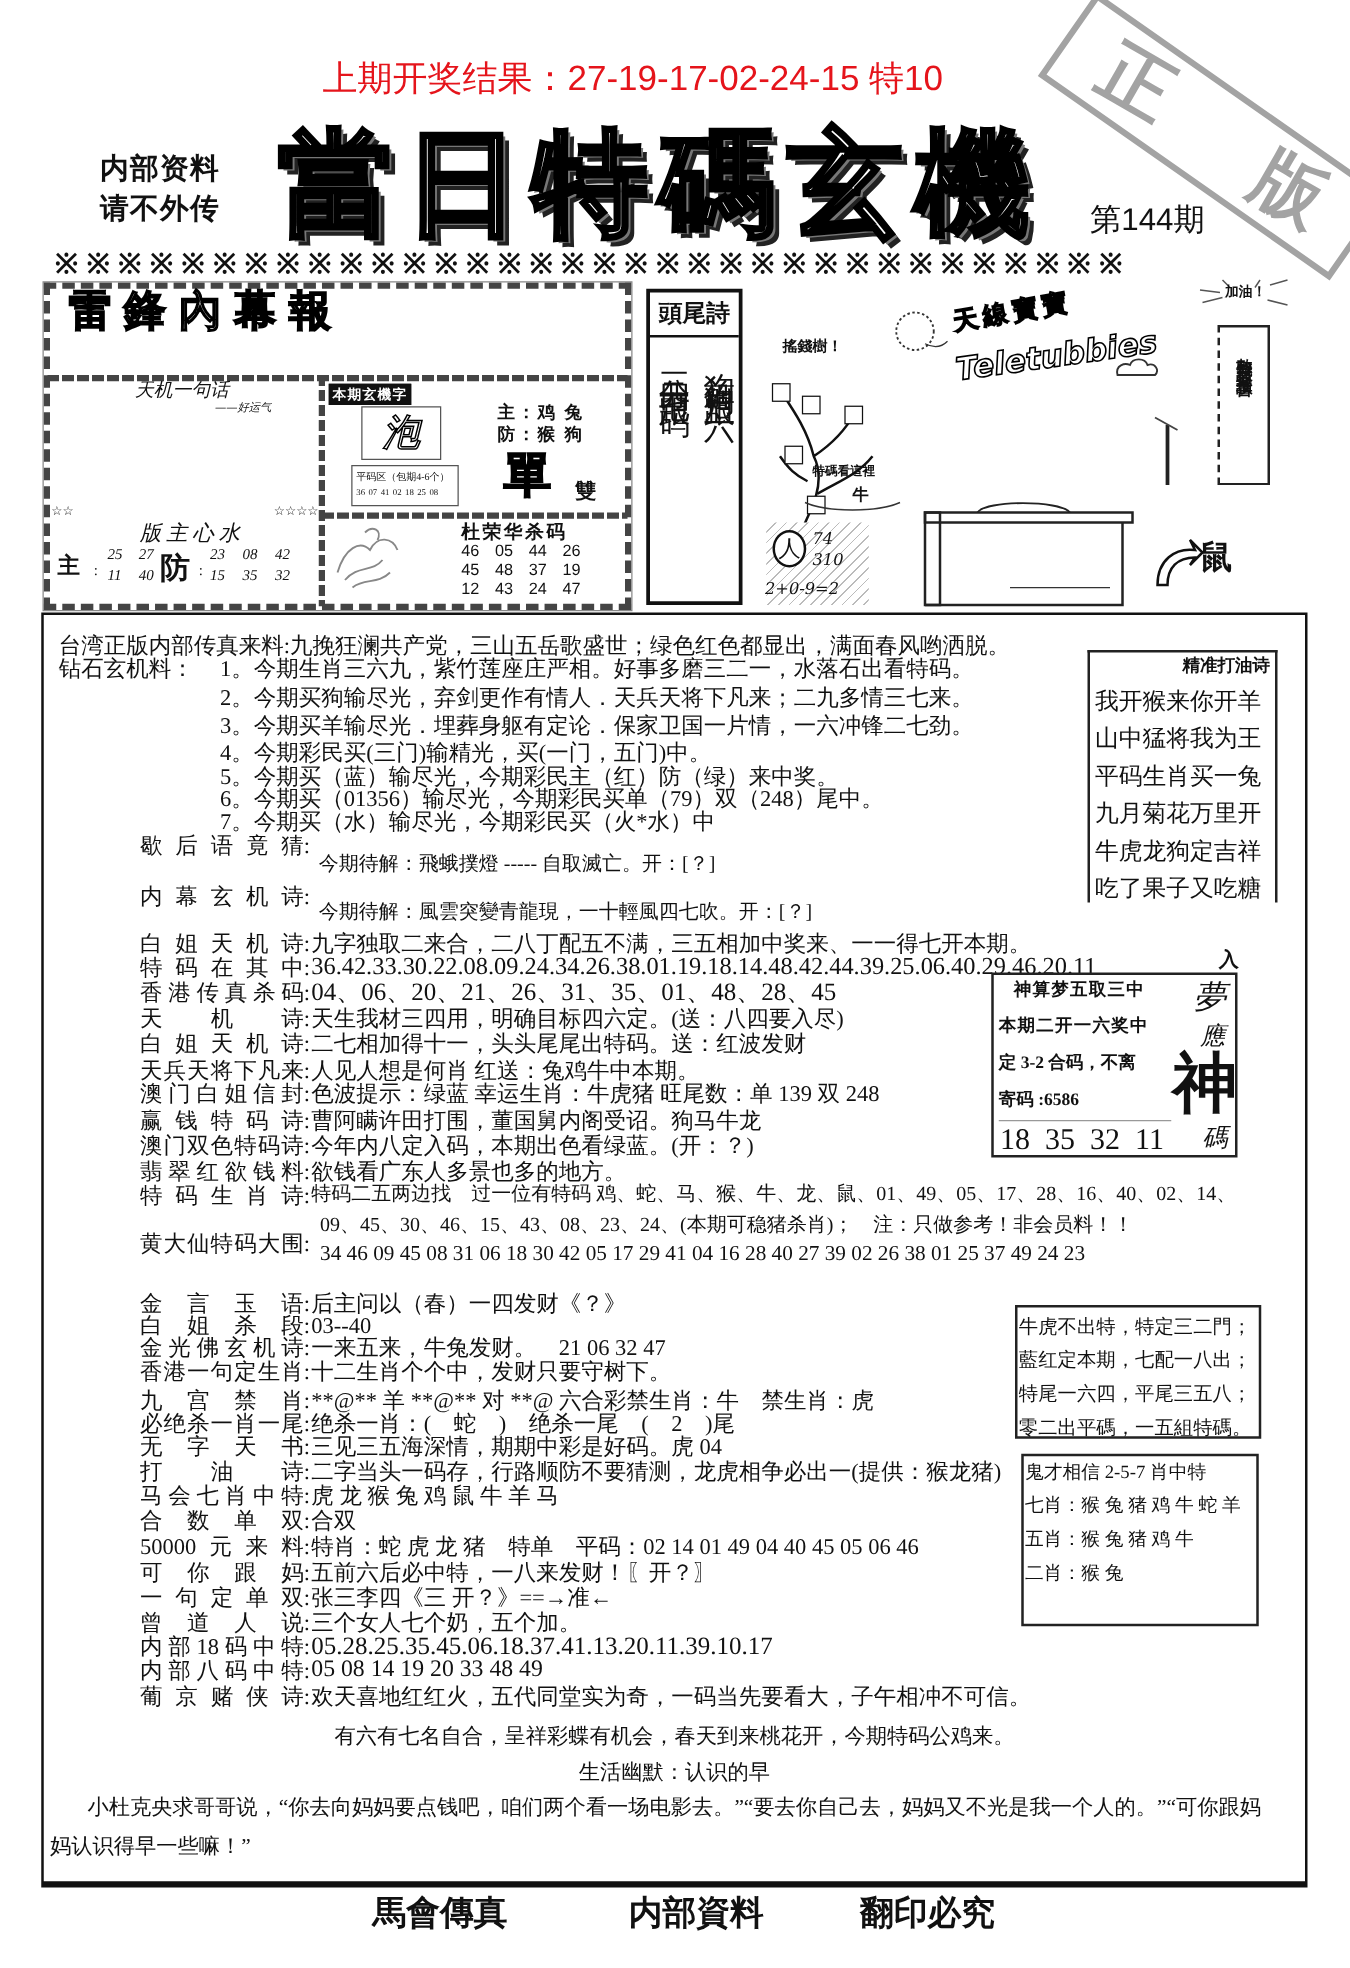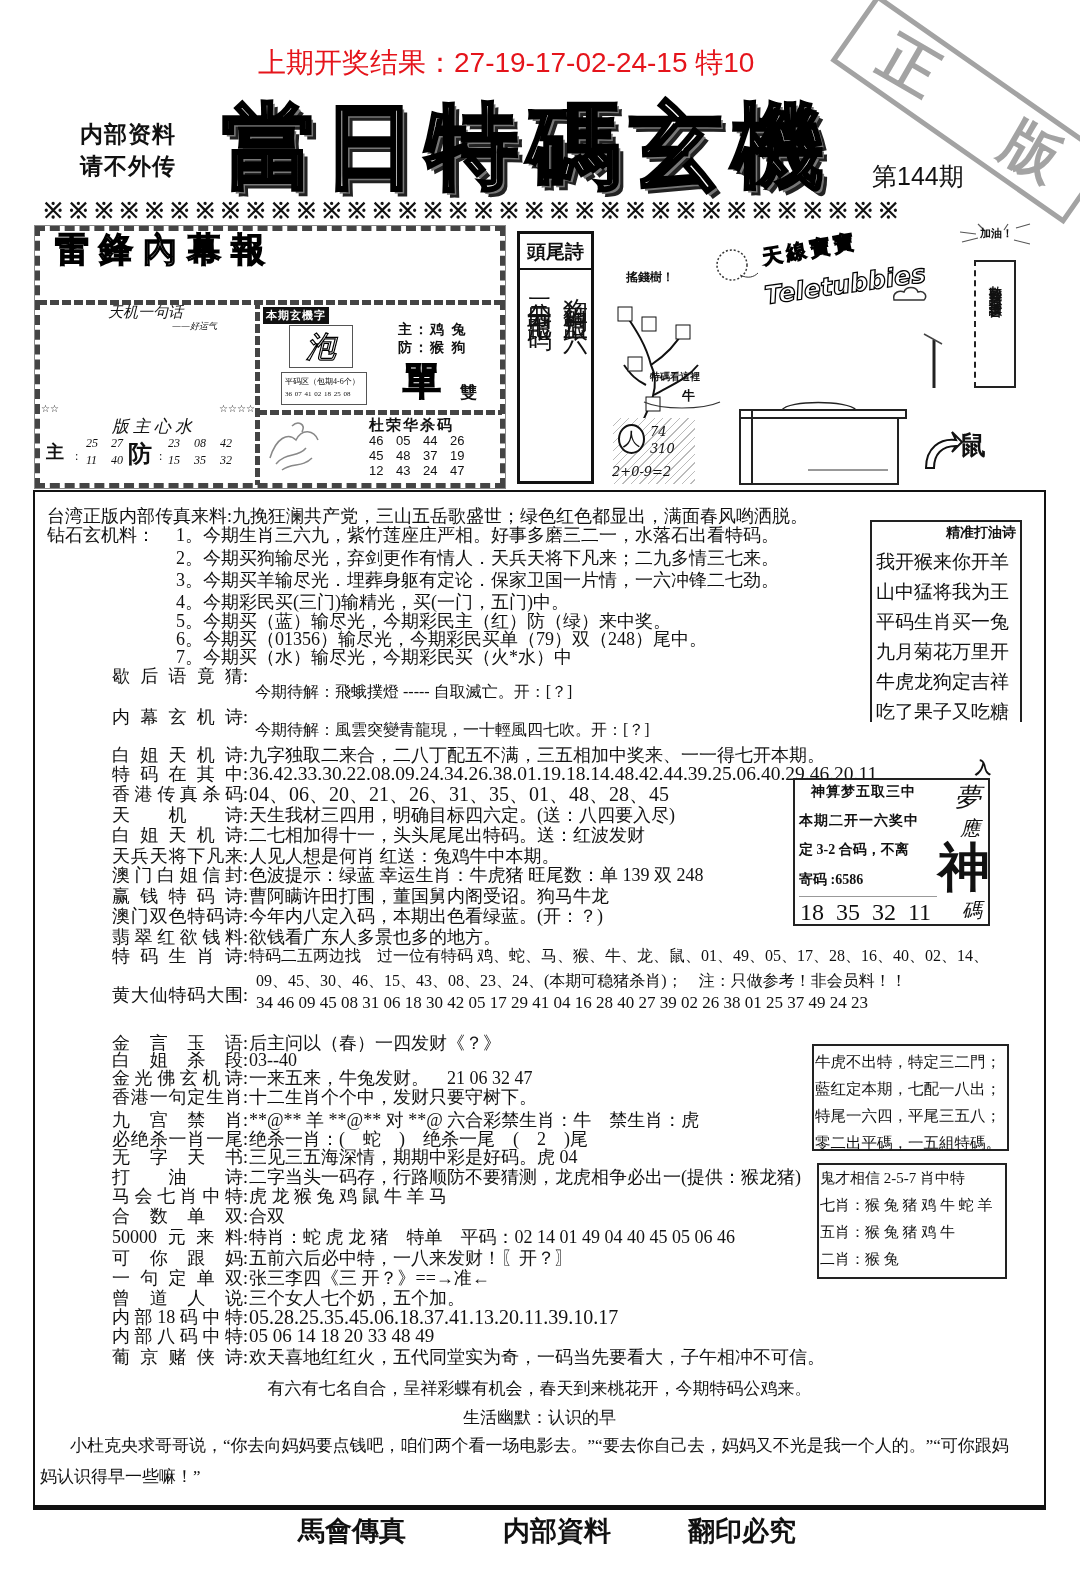--- a/index.html
+++ b/index.html
@@ -219,21 +219,21 @@
 <div class="row" style="top:1129px"><span class="lbl">必绝杀一肖一尾</span><span class="colon">:</span><span class="val">绝杀一肖：(　蛇　)　绝杀一尾　(　2　)尾</span></div>
 <div class="row" style="top:1147px"><span class="lbl">无字天书</span><span class="colon">:</span><span class="val">三见三五海深情，期期中彩是好码。虎 04</span></div>
 <div class="row" style="top:1167px"><span class="lbl">打油诗</span><span class="colon">:</span><span class="val">二字当头一码存，行路顺防不要猜测，龙虎相争必出一(提供：猴龙猪)</span></div>
 <div class="row" style="top:1186px"><span class="lbl">马会七肖中特</span><span class="colon">:</span><span class="val">虎 龙 猴 兔 鸡 鼠 牛 羊 马</span></div>
 <div class="row" style="top:1206px"><span class="lbl">合数单双</span><span class="colon">:</span><span class="val">合双</span></div>
 <div class="row" style="top:1227px"><span class="lbl">50000元来料</span><span class="colon">:</span><span class="val">特肖：蛇 虎 龙 猪　特单　平码：02 14 01 49 04 40 45 05 06 46</span></div>
 <div class="row" style="top:1248px"><span class="lbl">可你跟妈</span><span class="colon">:</span><span class="val">五前六后必中特，一八来发财！〖开？〗</span></div>
 <div class="row" style="top:1268px"><span class="lbl">一句定单双</span><span class="colon">:</span><span class="val">张三李四《三 开？》==→准←</span></div>
 <div class="row" style="top:1288px"><span class="lbl">曾道人说</span><span class="colon">:</span><span class="val">三个女人七个奶，五个加。</span></div>
 <div class="row" style="top:1307px"><span class="lbl">内部18码中特</span><span class="colon">:</span><span class="val" style="font-size:20px">05.28.25.35.45.06.18.37.41.13.20.11.39.10.17</span></div>
-<div class="row" style="top:1326px"><span class="lbl">内部八码中特</span><span class="colon">:</span><span class="val" style="font-size:19px">05 06 14 18 20 33 48 49</span></div>
+<div class="row" style="top:1326px"><span class="lbl">内部八码中特</span><span class="colon">:</span><span class="val" style="font-size:19px">05 08 14 19 20 33 48 49</span></div>
 <div class="row" style="top:1347px"><span class="lbl">葡京赌侠诗</span><span class="colon">:</span><span class="val">欢天喜地红红火，五代同堂实为奇，一码当先要看大，子午相冲不可信。</span></div>
 
 <div class="center-line" style="top:1378px;font-size:17px">有六有七名自合，呈祥彩蝶有机会，春天到来桃花开，今期特码公鸡来。</div>
 <div class="center-line" style="top:1407px;font-size:17px">生活幽默：认识的早</div>
 <div class="row" style="left:70px;top:1436px;font-size:17px">小杜克央求哥哥说，“你去向妈妈要点钱吧，咱们两个看一场电影去。”“要去你自己去，妈妈又不光是我一个人的。”“可你跟妈</div>
 <div class="row" style="left:40px;top:1467px;font-size:17px">妈认识得早一些嘛！”</div>
 
 <div class="side-box" style="left:870px;top:520px;width:152px;height:202px;border-bottom:none">
   <div style="position:absolute;right:4px;top:2px;font-size:14px;font-weight:bold">精准打油诗</div>
   <div style="position:absolute;left:4px;top:25px;font-size:19px;line-height:30px;white-space:nowrap">
@@ -262,21 +262,21 @@
 
 <div class="side-box" style="left:812px;top:1044px;width:197px;height:107px">
   <div style="position:absolute;left:1px;top:2px;font-size:15.5px;line-height:27px;white-space:nowrap">
     <div>牛虎不出特，特定三二門；</div>
     <div>藍红定本期，七配一八出；</div>
     <div>特尾一六四，平尾三五八；</div>
     <div>零二出平碼，一五組特碼。</div>
   </div>
 </div>
 
-<div class="side-box" style="left:817px;top:1163px;width:190px;height:116px">
+<div class="side-box" style="left:817px;top:1163px;width:190px;height:138px">
   <div style="position:absolute;left:1px;top:0px;font-size:15px;line-height:27px;white-space:nowrap">
     <div>鬼才相信 2-5-7 肖中特</div>
     <div>七肖：猴 兔 猪 鸡 牛 蛇 羊</div>
     <div>五肖：猴 兔 猪 鸡 牛</div>
     <div>二肖：猴 兔</div>
   </div>
 </div>
 
 <div class="footer-item" style="left:298px">馬會傳真</div>
 <div class="footer-item" style="left:503px">内部資料</div>

